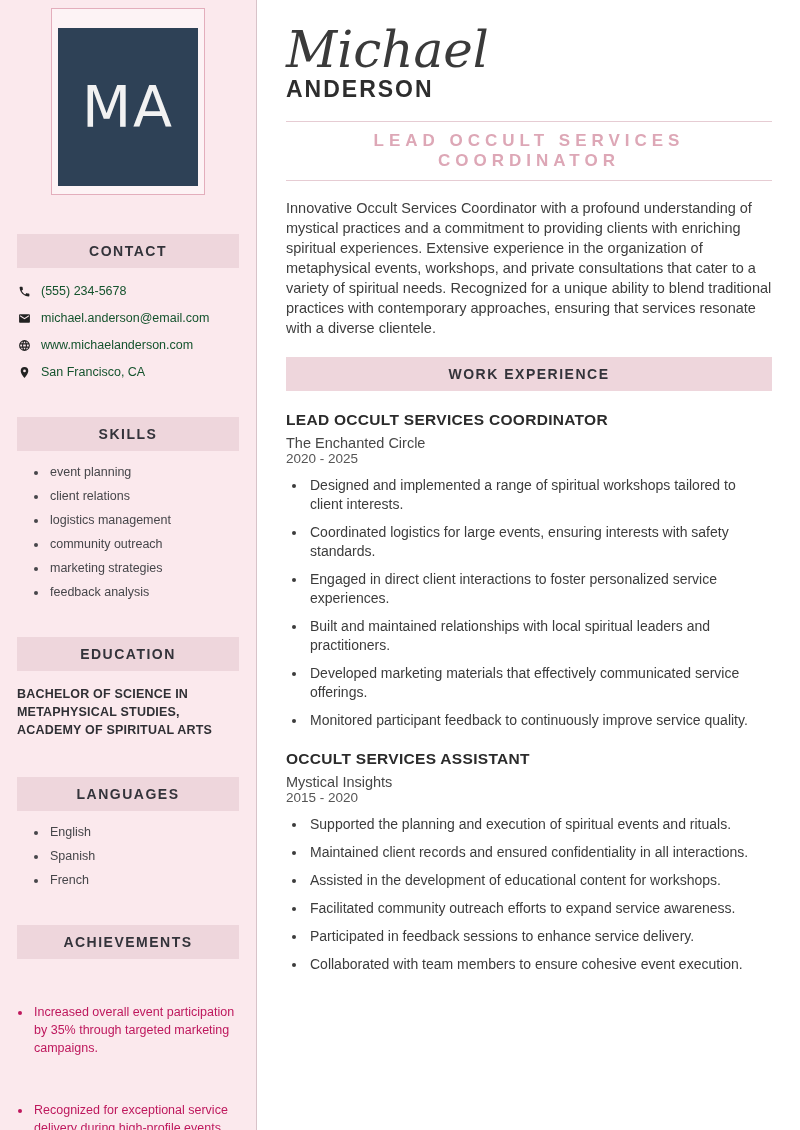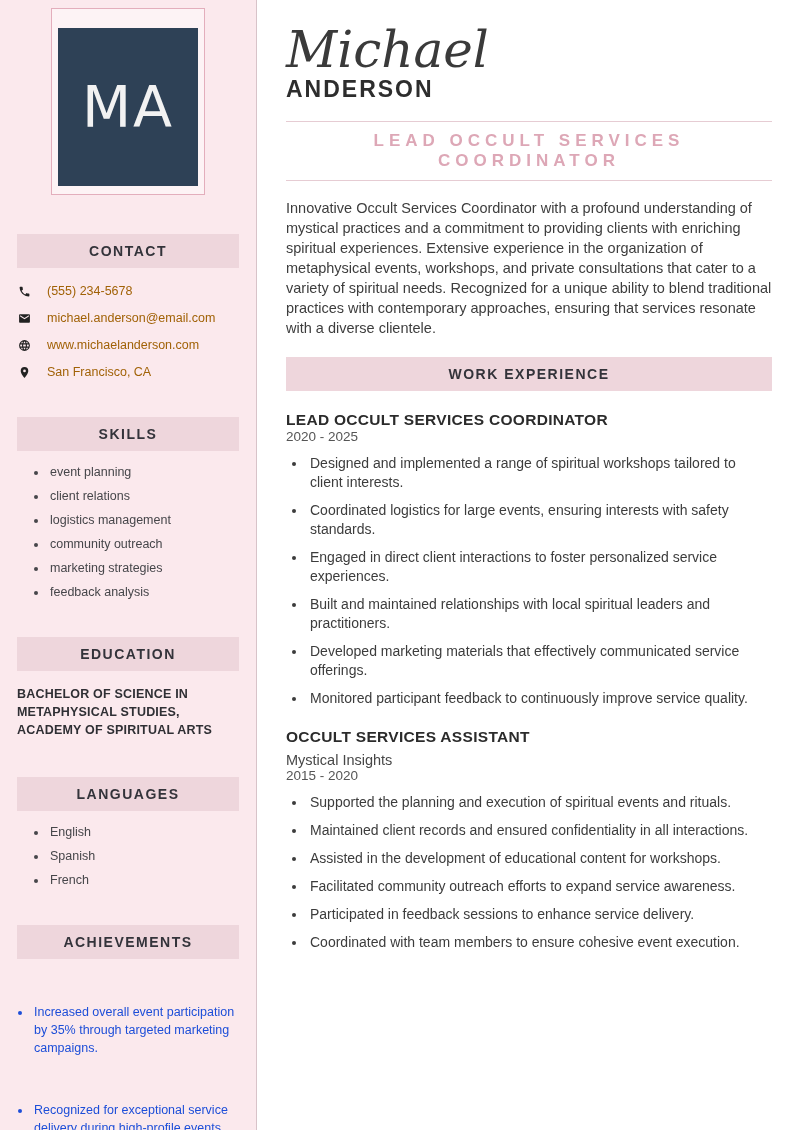--- a/index.html
+++ b/index.html
@@ -63,25 +63,25 @@
     font-size: 14px;
     font-weight: bold;
     letter-spacing: 1.5px;
     color: #33333a;
   }
 
   .contact-list { list-style: none; margin: 16px 0 0 0; }
   .contact-list li {
     display: flex;
     align-items: center;
-    gap: 16px;
+    gap: 10px;
     padding: 0 17px;
     margin-bottom: 13px;
     font-size: 12.5px;
-    color: #a16207;
+    color: #14532d;
   }
   .cicon { display: inline-flex; width: 14px; justify-content: center; flex-shrink: 0; }
 
   .bullet-list { margin: 14px 0 0 0; padding-left: 32px; }
   .bullet-list li {
     font-size: 12.5px;
     color: #46464a;
     margin-bottom: 10px;
     padding-left: 2px;
     margin-left: 16px;
@@ -92,21 +92,21 @@
     font-size: 12.5px;
     font-weight: bold;
     color: #2f2f34;
     line-height: 18px;
     letter-spacing: 0.2px;
   }
 
   .achievement-list { margin: 14px 0 0 0; padding-left: 32px; padding-right: 14px; }
   .achievement-list li {
     font-size: 12.5px;
-    color: #1d4ed8;
+    color: #be185d;
     margin-bottom: 9px;
     line-height: 18px;
     padding-left: 2px;
     margin-top: 44px;
   }
 
   
   .main {
     flex: 1;
     padding: 26px 28px 0 29px;
@@ -286,20 +286,21 @@
     <hr class="rule top">
     <div class="job-title-line">LEAD OCCULT SERVICES COORDINATOR</div>
     <hr class="rule">
 
     <p class="summary">Innovative Occult Services Coordinator with a profound understanding of mystical practices and a commitment to providing clients with enriching spiritual experiences. Extensive experience in the organization of metaphysical events, workshops, and private consultations that cater to a variety of spiritual needs. Recognized for a unique ability to blend traditional practices with contemporary approaches, ensuring that services resonate with a diverse clientele.</p>
 
     <div class="we-bar">WORK EXPERIENCE</div>
 
     <section class="job">
       <h3 class="job-name">LEAD OCCULT SERVICES COORDINATOR</h3>
+      <div class="job-company">The Enchanted Circle</div>
       <div class="job-dates">2020 - 2025</div>
       <ul class="job-bullets">
         <li>Designed and implemented a range of spiritual workshops tailored to client interests.</li>
         <li>Coordinated logistics for large events, ensuring interests with safety standards.</li>
         <li>Engaged in direct client interactions to foster personalized service experiences.</li>
         <li>Built and maintained relationships with local spiritual leaders and practitioners.</li>
         <li>Developed marketing materials that effectively communicated service offerings.</li>
         <li>Monitored participant feedback to continuously improve service quality.</li>
       </ul>
     </section>
@@ -307,19 +308,19 @@
     <section class="job">
       <h3 class="job-name">OCCULT SERVICES ASSISTANT</h3>
       <div class="job-company">Mystical Insights</div>
       <div class="job-dates">2015 - 2020</div>
       <ul class="job-bullets">
         <li>Supported the planning and execution of spiritual events and rituals.</li>
         <li>Maintained client records and ensured confidentiality in all interactions.</li>
         <li>Assisted in the development of educational content for workshops.</li>
         <li>Facilitated community outreach efforts to expand service awareness.</li>
         <li>Participated in feedback sessions to enhance service delivery.</li>
-        <li>Coordinated with team members to ensure cohesive event execution.</li>
+        <li>Collaborated with team members to ensure cohesive event execution.</li>
       </ul>
     </section>
 
   </main>
 
 </div>
 
 </body></html>

